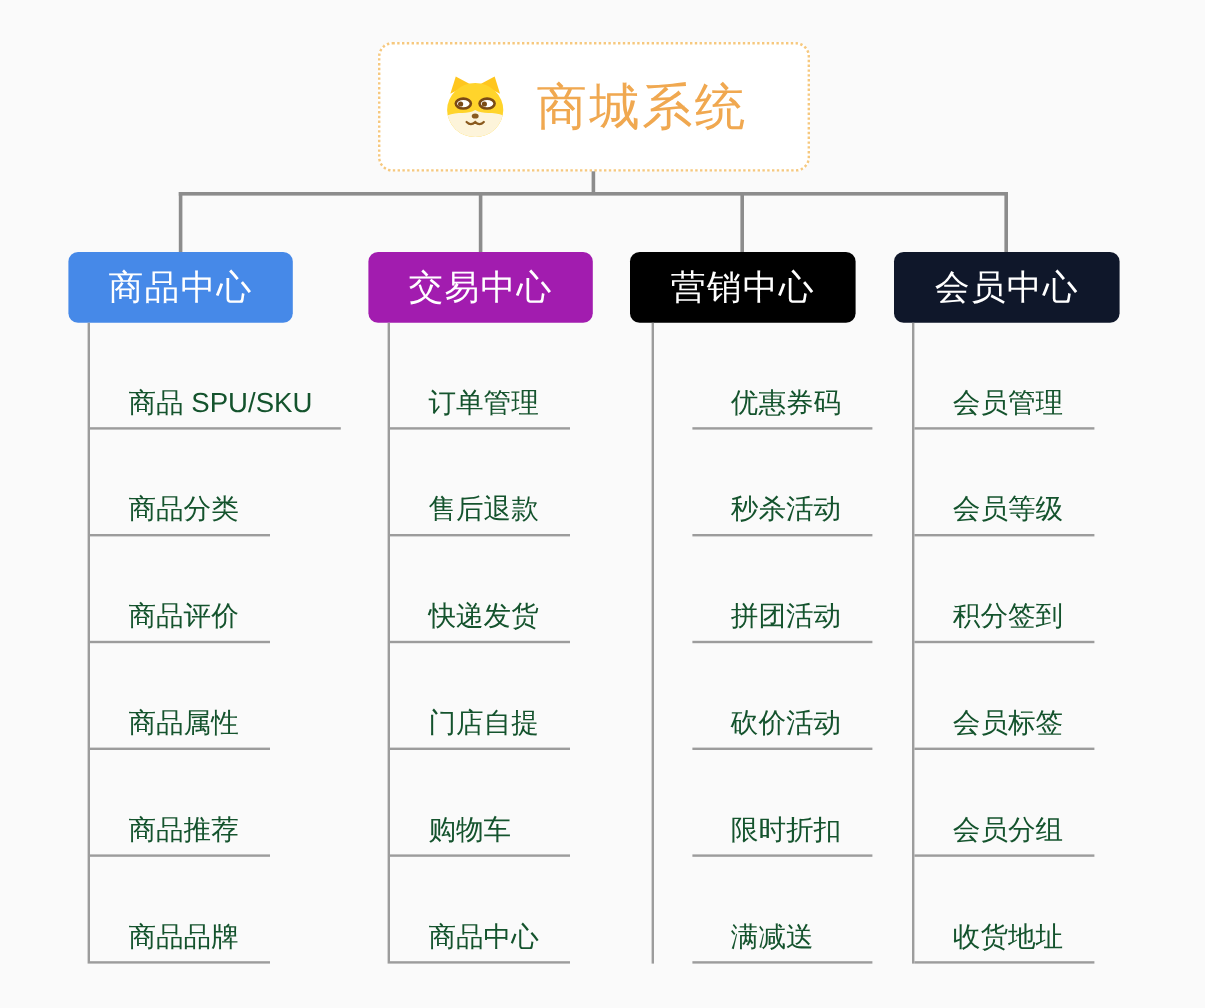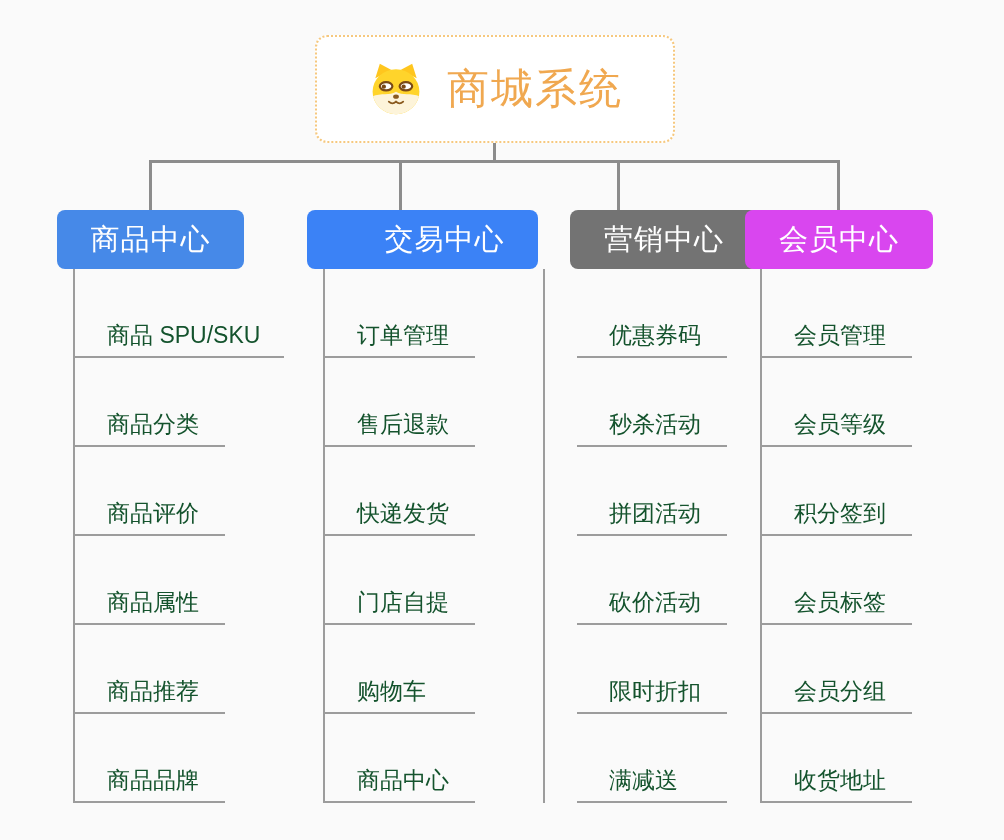--- a/index.html
+++ b/index.html
@@ -134,23 +134,23 @@
       <circle cx="18.5" cy="27.4" r="2.4" fill="#7a4a16"></circle>
       <circle cx="40.5" cy="27.4" r="2.4" fill="#7a4a16"></circle>
 
       <ellipse cx="32" cy="38.5" rx="3.2" ry="2.4" fill="#8a5a1e"></ellipse>
       <path d="M24,44 Q28,48 32,44 Q36,48 40,44" fill="none" stroke="#8a5a1e" stroke-width="2" stroke-linecap="round"></path>
     </svg>
     <span class="root-title" style="color: rgb(240, 168, 80);">商城系统</span>
   </div>
 
   <div class="branch-header b0" style="background-color: rgb(70, 137, 232);">商品中心</div>
-  <div class="branch-header b1" style="background-color: #3b82f6; padding-left: 44px;">交易中心</div>
-  <div class="branch-header b2" style="background-color: #737373; margin-left: 45px;">营销中心</div>
-  <div class="branch-header b3" style="background-color: #d946ef;">会员中心</div>
+  <div class="branch-header b1" style="background-color: #a21caf;">交易中心</div>
+  <div class="branch-header b2" style="background-color: #000000;">营销中心</div>
+  <div class="branch-header b3" style="background-color: #0f172a;">会员中心</div>
 
   <div class="branch-list b0">
       <div class="item">
         <span>商品 SPU/SKU</span>
       </div>
       <div class="item">
         <span>商品分类</span>
       </div>
       <div class="item">
         <span>商品评价</span>

